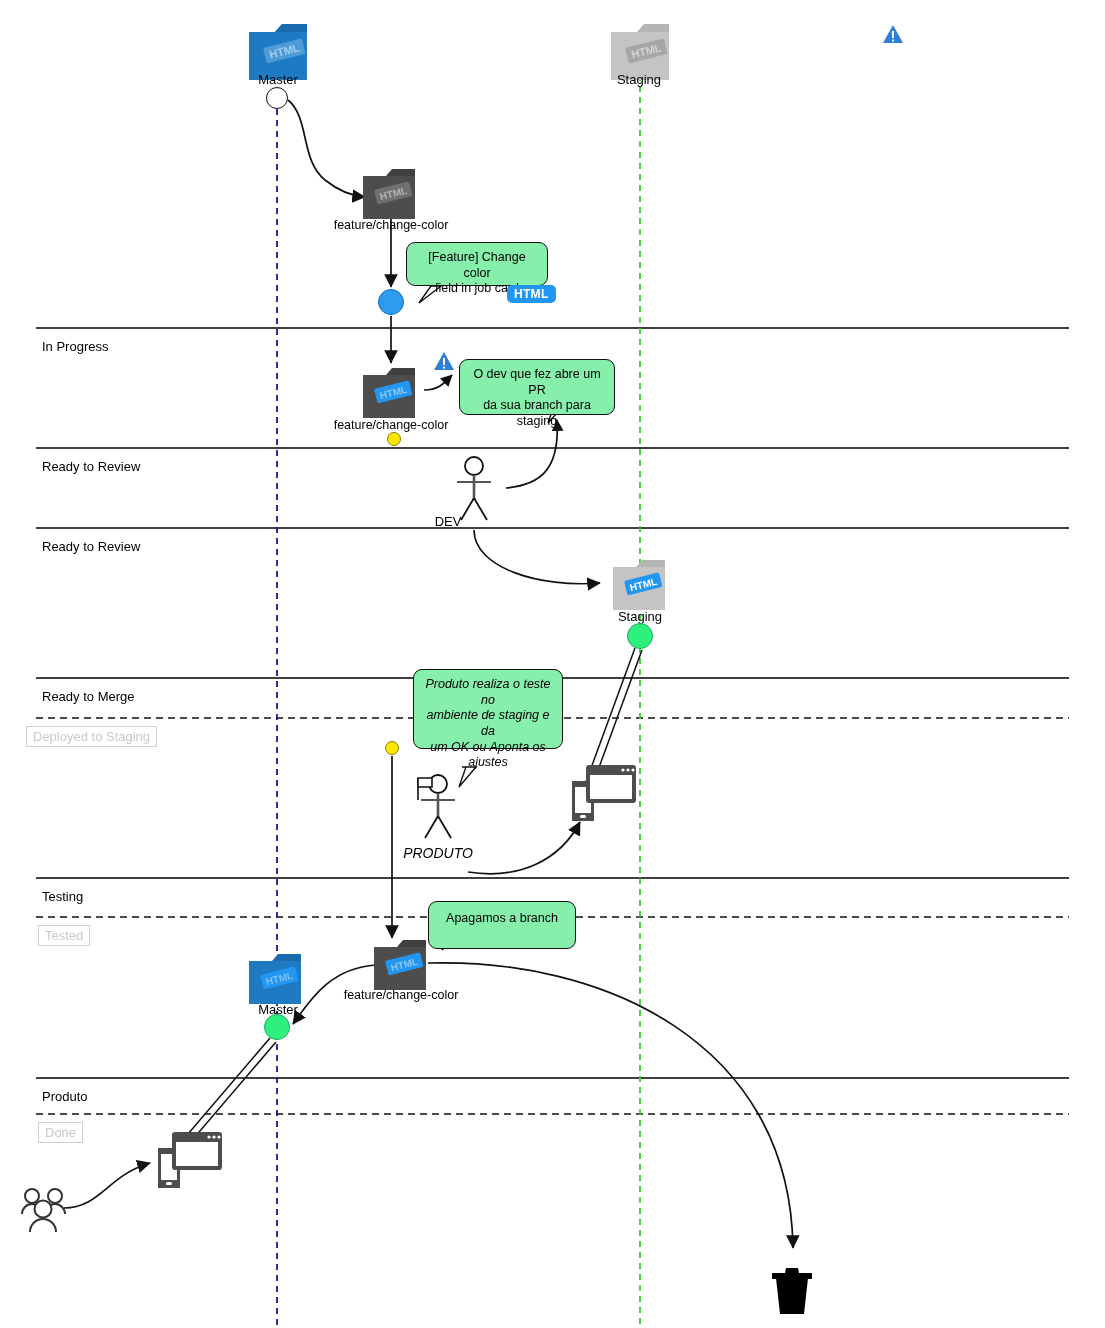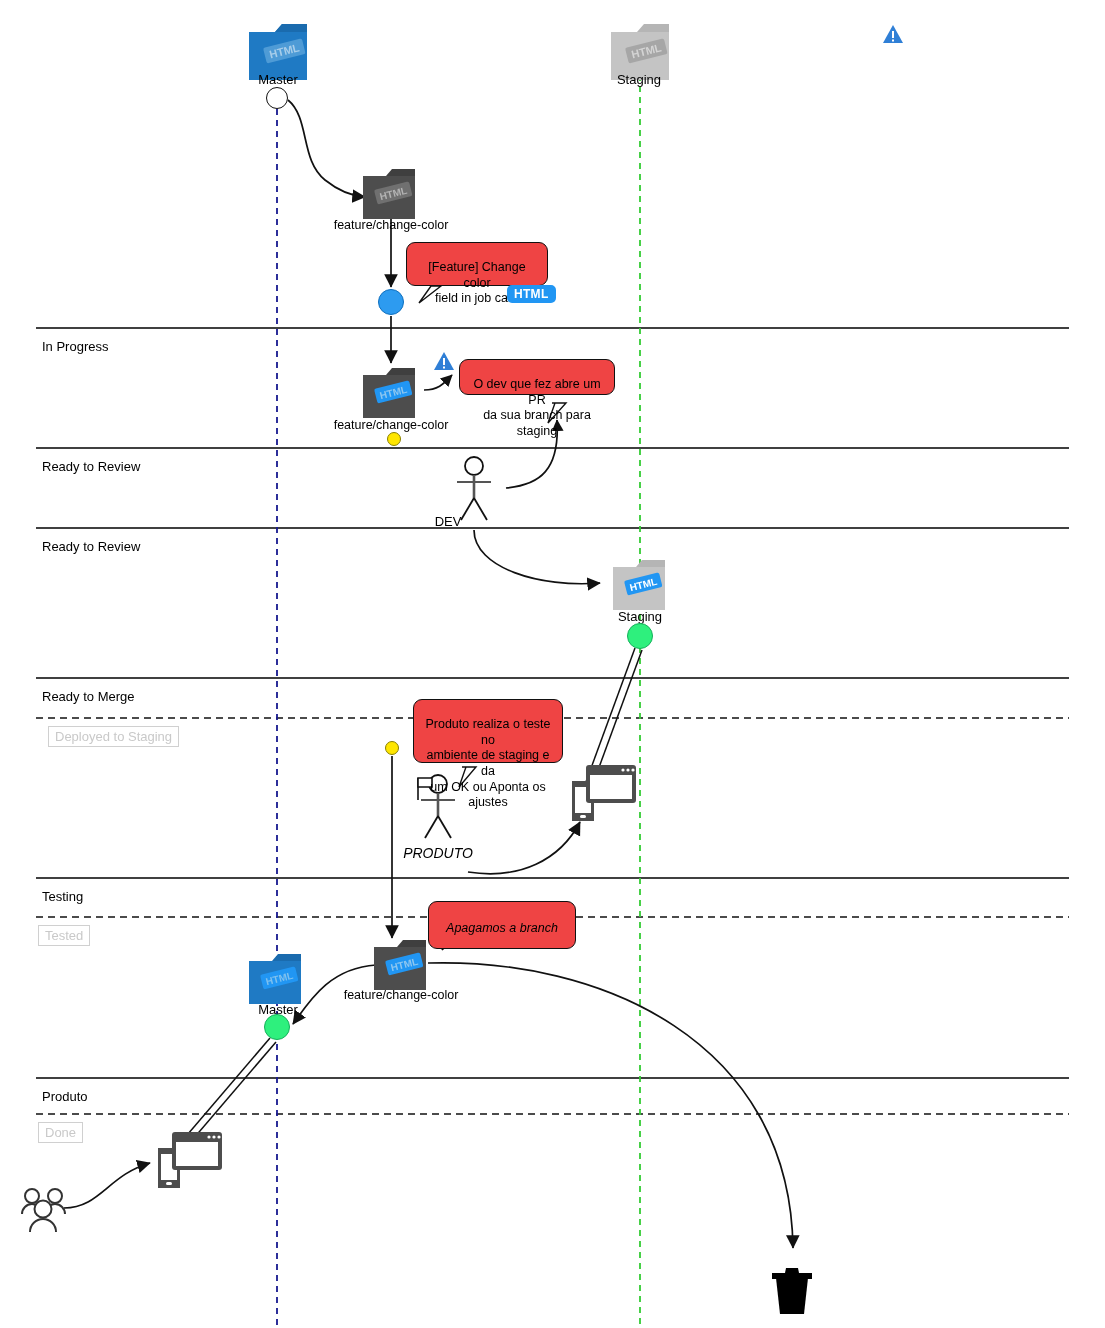--- a/index.html
+++ b/index.html
@@ -5,23 +5,23 @@
   html,body{margin:0;padding:0;background:#ffffff;}
   body{font-family:"Liberation Sans",sans-serif;}
   #stage{position:relative;width:1105px;height:1328px;overflow:hidden;background:#fff;}
   #svg-layer{position:absolute;left:0;top:0;width:1105px;height:1328px;}
 
   .lane-label{position:absolute;font-size:13px;color:#000;white-space:nowrap;margin-top:28px;}
   .lane-label.muted{color:#c9c9c9;border:1px solid #d0d0d0;padding:2px 6px;background:#fff;}
   .node-label{position:absolute;font-size:13px;color:#000;white-space:nowrap;text-align:center;transform:translateX(-50%);}
   .node-label.small{font-size:12.5px;}
 
-  .callout{position:absolute;border:1.4px solid #111;border-radius:9px;background:#ef4444;
+  .callout{position:absolute;border:1.4px solid #111;border-radius:9px;background:#86efac;
            font-size:12.5px;color:#000;line-height:1.25;text-align:center;
-           padding:17px 8px;box-sizing:border-box;}
+           padding:7px 8px;box-sizing:border-box;}
 
   .html-badge{position:absolute;background:#2196f3;color:#fff;font-size:12px;font-weight:bold;
               border-radius:5px;padding:2px 7px;letter-spacing:.3px;}
 
   .note-top{position:absolute;font-size:12.5px;color:#000;line-height:1.3;text-align:right;}
 
   .dot{position:absolute;border-radius:50%;box-sizing:border-box;}
   .dot-blue{background:#2d9bf0;border:1.5px solid #0d6fbf;}
   .dot-green{background:#2ef07d;border:1.5px solid #14b05a;}
   .dot-yellow{background:#ffe600;border:1.5px solid #8a8000;}
@@ -234,21 +234,21 @@
     <path d="M552,403 L566,403 L548,423 L555,403 Z" fill="#fff" stroke="#111" stroke-width="1.4"></path>
     <path d="M462,767 L476,767 L459,787 L466,767 Z" fill="#fff" stroke="#111" stroke-width="1.4"></path>
     <path d="M446,934 L460,934 L442,950 L450,934 Z" fill="#fff" stroke="#111" stroke-width="1.4"></path>
   </svg>
 
 
   <div class="lane-label" style="left:42px;top:311px;">In Progress</div>
   <div class="lane-label" style="left:42px;top:431px;">Ready to Review</div>
   <div class="lane-label" style="left:42px;top:511px;">Ready to Review</div>
   <div class="lane-label" style="left:42px;top:661px;">Ready to Merge</div>
-  <div class="lane-label muted" style="left:48px;top:698px;">Deployed to Staging</div>
+  <div class="lane-label muted" style="left:26px;top:698px;">Deployed to Staging</div>
   <div class="lane-label" style="left:42px;top:861px;">Testing</div>
   <div class="lane-label muted" style="left:38px;top:897px;">Tested</div>
   <div class="lane-label" style="left:42px;top:1061px;">Produto</div>
   <div class="lane-label muted" style="left:38px;top:1094px;">Done</div>
 
   <div class="node-label" style="left:278px;top:72px;">Master</div>
   <div class="node-label" style="left:639px;top:72px;">Staging</div>
   <div class="node-label small" style="left:391px;top:218px;">feature/change-color</div>
   <div class="node-label small" style="left:391px;top:418px;">feature/change-color</div>
   <div class="node-label" style="left:640px;top:609px;">Staging</div>
@@ -264,29 +264,29 @@
   <div class="dot dot-green" style="left:627px;top:623px;width:26px;height:26px;"></div>
   <div class="dot dot-yellow" style="left:385px;top:741px;width:14px;height:14px;"></div>
   <div class="dot dot-green" style="left:264px;top:1014px;width:26px;height:26px;"></div>
 
   <div class="callout" style="left:406px;top:242px;width:142px;height:44px;">
     <div>[Feature] Change color</div>
     <div>field in job card</div>
   </div>
   <div class="html-badge" style="left:507px;top:285px;">HTML</div>
 
-  <div class="callout" style="left:459px;top:359px;width:156px;height:32px;">
+  <div class="callout" style="left:459px;top:359px;width:156px;height:56px;">
     <div>O dev que fez abre um PR</div>
     <div>da sua branch para staging</div>
   </div>
 
-  <div class="callout" style="left:413px;top:699px;width:150px;height:64px;">
+  <div class="callout" style="left:413px;top:669px;width:150px;height:80px;font-style:italic;">
     <div>Produto realiza o teste no</div>
     <div>ambiente de staging e da</div>
     <div>um OK ou Aponta os</div>
     <div>ajustes</div>
   </div>
 
-  <div class="callout" style="left:428px;top:901px;width:148px;height:48px;line-height:19px;font-style:italic;">
+  <div class="callout" style="left:428px;top:901px;width:148px;height:48px;line-height:19px;">
     <div>Apagamos a branch</div>
   </div>
 
 </div>
 
 </body></html>

